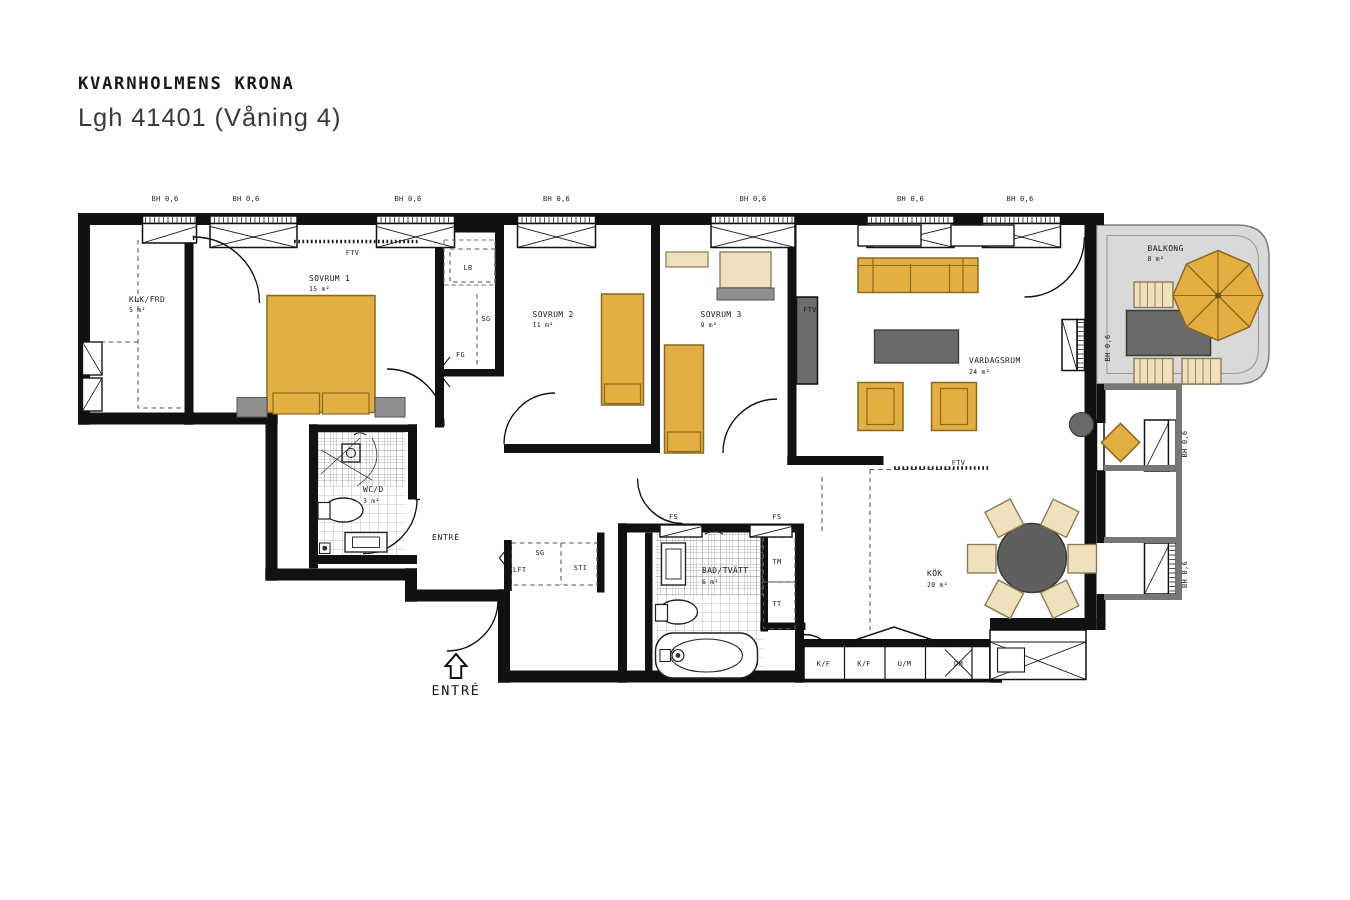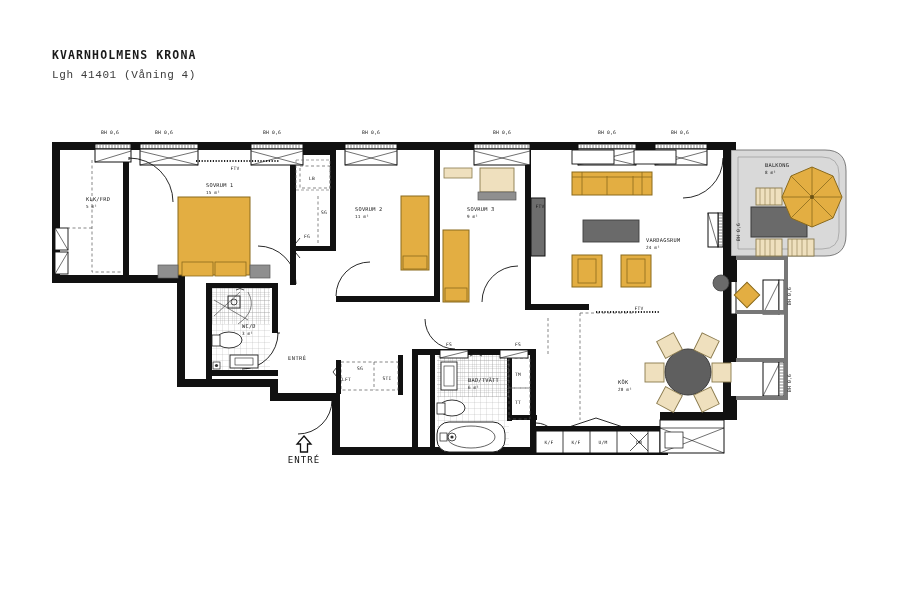--- a/index.html
+++ b/index.html
@@ -28,22 +28,22 @@
   }
   .title-main {
     font-family: "DejaVu Sans Mono", monospace;
     font-size: 11.5px;
     font-weight: bold;
     letter-spacing: 1.1px;
     color: #1a1a1a;
     white-space: nowrap;
   }
   .title-sub {
-    font-family: Liberation Mono, monospace;
-    font-size: 11px;
+    font-family: Liberation Sans, sans-serif;
+    font-size: 17px;
     letter-spacing: 0.6px;
     color: #3b3b3b;
     margin-top: 7px;
     white-space: nowrap;
   }
   svg#plan {
     position: absolute;
     left: 0;
     top: 0;
     display: block;

